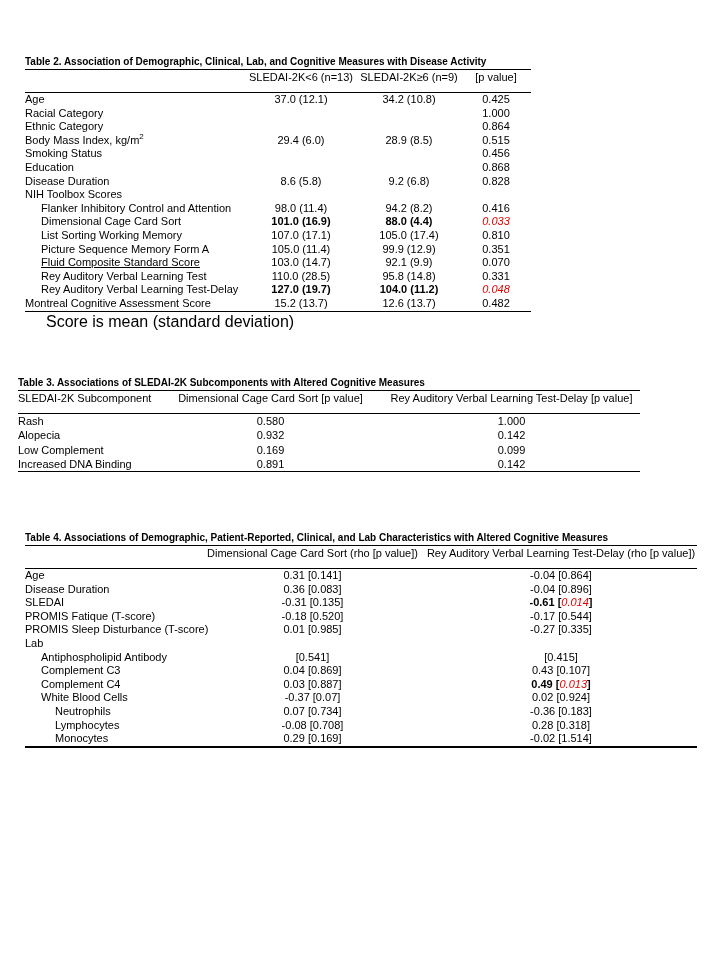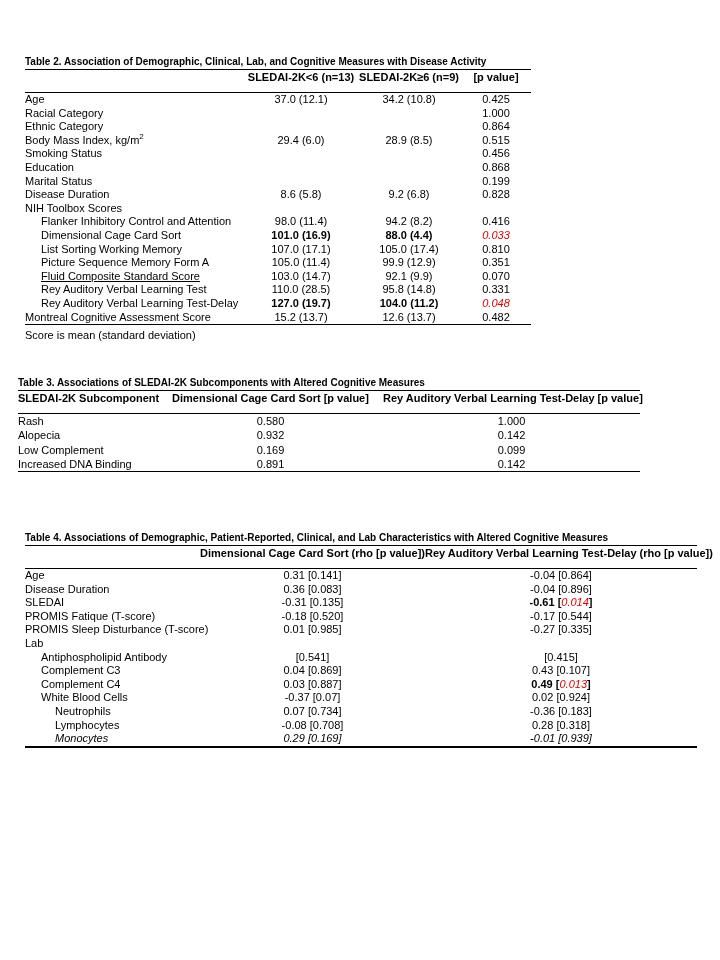--- a/index.html
+++ b/index.html
@@ -12,37 +12,37 @@
   }
   .tbl { position:absolute; }
   .tbl-title {
     font-weight:bold; font-size:10px; line-height:13px;
     border-bottom:1.5px solid #000; padding-bottom:1px;
     white-space:nowrap;
   }
   table { border-collapse:collapse; table-layout:fixed; width:100%; }
   th, td { white-space:nowrap; font-size:11px; overflow:visible; }
   thead th {
-    font-weight:bold; line-height:13px; padding:1px 0 8px 0;
+    font-weight:normal; line-height:13px; padding:1px 0 8px 0;
     border-bottom:1.5px solid #000;
   }
   th.left { text-align:left; }
   th.center { text-align:center; }
   td { line-height:13.6px; padding:0; }
   .t3 td { line-height:14.3px; }
   td.lbl { text-align:left; }
   td.val { text-align:center; }
   .ind1 { padding-left:16px; }
   .ind2 { padding-left:30px; }
   .und { text-decoration:underline; }
   .b { font-weight:bold; }
   .sig { color:var(--sig-red, #e00000); font-weight:normal; font-style:italic; }
   tbody tr:last-child td { border-bottom:1.5px solid #000; }
-  .thick tbody tr:last-child td { border-bottom:2.5px solid #000;font-style:italic; }
-  .tbl-footnote { font-size:11px; line-height:14px; padding-top:3px; }
+  .thick tbody tr:last-child td { border-bottom:2.5px solid #000; }
+  .tbl-footnote { font-size:16px; line-height:14px; padding-top:3px;margin-left:21px; }
   sup { font-size:8px; line-height:0; vertical-align:super; }
 </style>
 </head>
 <body>
 
 <div class="tbl" style="left:25px; top:55px; width:506px;">
   <div class="tbl-title">Table 2. Association of Demographic, Clinical, Lab, and Cognitive Measures with Disease Activity</div>
   <table>
     <colgroup>
       <col style="width:220px">
@@ -89,26 +89,20 @@
           <td class="val"></td>
           <td class="val"><span class="">0.456</span></td>
         </tr>
         <tr>
           <td class="lbl"><span>Education</span></td>
           <td class="val"></td>
           <td class="val"></td>
           <td class="val"><span class="">0.868</span></td>
         </tr>
         <tr>
-          <td class="lbl"><span>Marital Status</span></td>
-          <td class="val"></td>
-          <td class="val"></td>
-          <td class="val"><span class="">0.199</span></td>
-        </tr>
-        <tr>
           <td class="lbl"><span>Disease Duration</span></td>
           <td class="val"><span class="">8.6 (5.8)</span></td>
           <td class="val"><span class="">9.2 (6.8)</span></td>
           <td class="val"><span class="">0.828</span></td>
         </tr>
         <tr>
           <td class="lbl"><span>NIH Toolbox Scores</span></td>
           <td class="val"></td>
           <td class="val"></td>
           <td class="val"></td>
@@ -278,17 +272,17 @@
           <td class="val"><span class="">-0.36 [0.183]</span></td>
         </tr>
         <tr>
           <td class="lbl ind2"><span>Lymphocytes</span></td>
           <td class="val"><span class="">-0.08 [0.708]</span></td>
           <td class="val"><span class="">0.28 [0.318]</span></td>
         </tr>
         <tr>
           <td class="lbl ind2"><span>Monocytes</span></td>
           <td class="val"><span class="">0.29 [0.169]</span></td>
-          <td class="val"><span class="">-0.01 [0.939]</span></td>
+          <td class="val"><span class="">-0.02 [1.514]</span></td>
         </tr>
       </tbody>
   </table>
 </div>
 
 </body></html>

